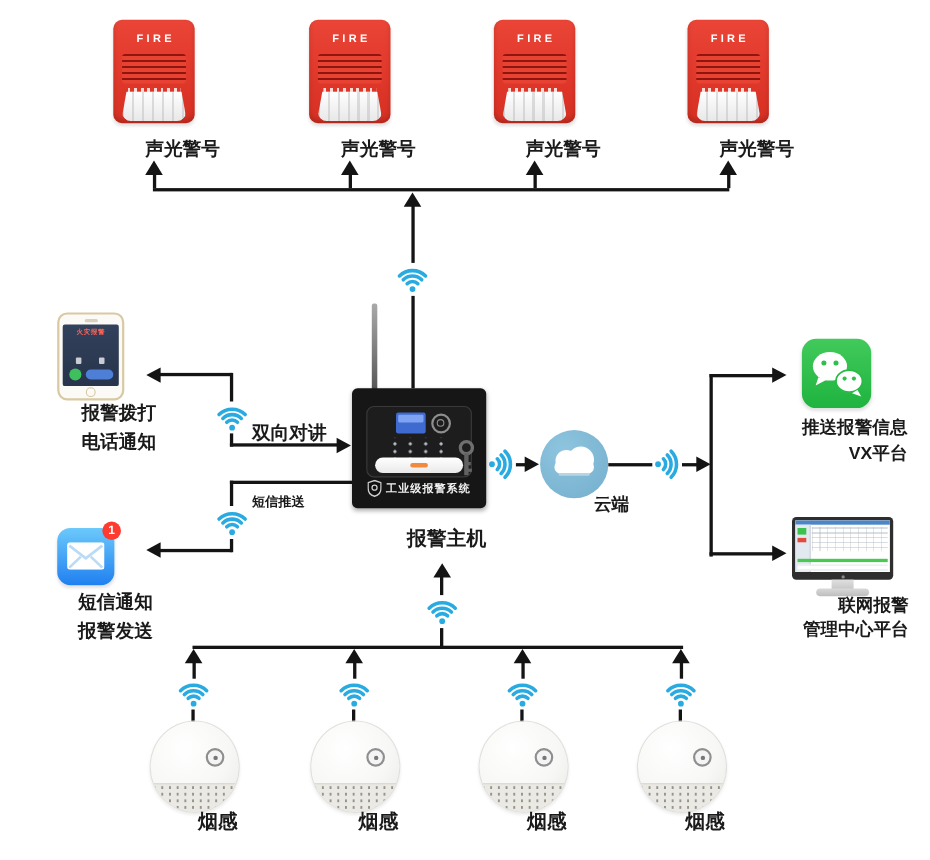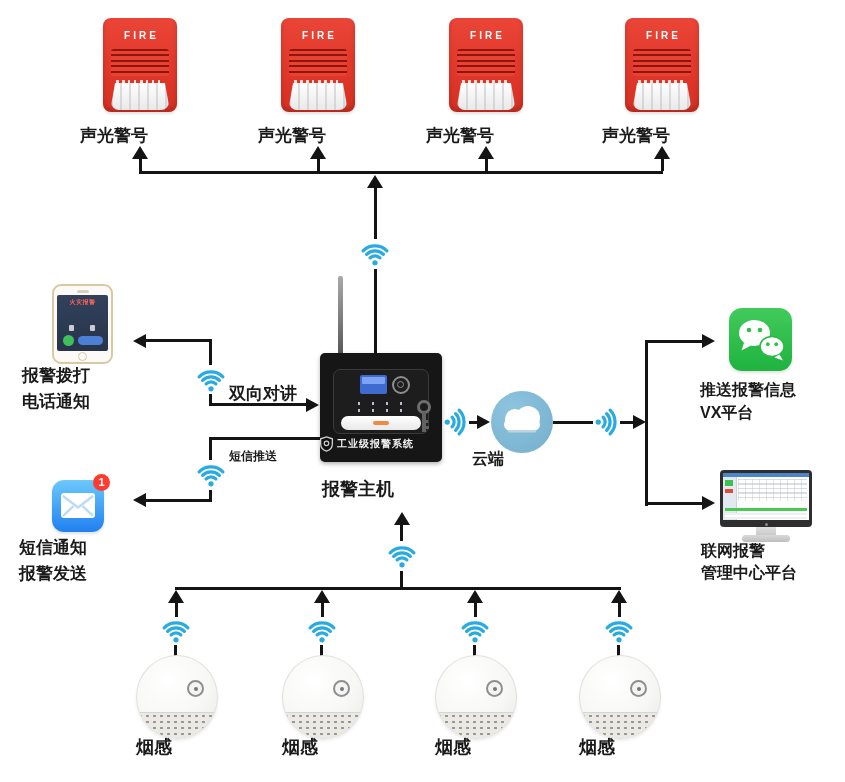--- a/index.html
+++ b/index.html
@@ -1,20 +1,20 @@
 <!DOCTYPE html>
 <html><head>
 <meta charset="utf-8">
 <style>
   html,body{margin:0;padding:0;background:#fff;}
   .stage{position:relative;width:845px;height:782px;background:#fff;overflow:hidden;
          font-family:"Liberation Sans","DejaVu Sans",sans-serif;}
   
   .lbl{position:absolute;font-weight:700;color:#1a1a1a;white-space:nowrap;}
-  .c{text-align:left;}
+  .c{text-align:right;}
   
   .hline{position:absolute;height:3px;background:#141414;}
   .vline{position:absolute;width:3px;background:#141414;}
   .vdash{position:absolute;width:0;border-left:3px dashed #141414;}
   .arr{position:absolute;width:0;height:0;}
   .arr-up{border-left:8px solid transparent;border-right:8px solid transparent;border-bottom:13px solid #141414;}
   .arr-right{border-top:7px solid transparent;border-bottom:7px solid transparent;border-left:13px solid #141414;}
   .arr-left{border-top:7px solid transparent;border-bottom:7px solid transparent;border-right:13px solid #141414;}
   
   .wifi{position:absolute;width:30px;height:26px;}
@@ -48,21 +48,21 @@
         border:1px solid #3a3a3a;border-radius:7px;}
   .host .lcd{position:absolute;left:26px;top:5px;width:27px;height:19px;background:#3f6bd0;border-radius:2px;overflow:hidden;}
   .host .lcd .glow{position:absolute;left:2px;top:2px;right:2px;height:7px;background:#7da3f2;border-radius:1px;}
   .host .emblem{position:absolute;left:58px;top:6px;width:14px;height:14px;border:2px solid #8e8e8e;border-radius:50%;}
   .host .emblem .ring{position:absolute;left:3px;top:3px;width:5px;height:5px;border:1.5px solid #8e8e8e;border-radius:50%;}
   .host .keys{position:absolute;left:16px;top:28px;width:58px;height:21px;
         background-image:radial-gradient(circle,#b7bfca 1.3px,transparent 1.5px);background-size:14px 7px;background-position:2px 2px;}
   .host .whitebar{position:absolute;left:7px;right:7px;bottom:3px;height:14px;border-radius:7px;
         background:linear-gradient(180deg,#ffffff,#e9e9e9);}
   .host .opill{position:absolute;left:50%;top:5px;width:16px;height:4px;margin-left:-8px;background:#f08a3e;border-radius:2px;}
-  .host .brand{position:absolute;left:0;right:0;bottom:10px;display:flex;align-items:center;gap:4px;}
+  .host .brand{position:absolute;left:0;right:0;bottom:10px;display:flex;align-items:center;justify-content:center;gap:4px;}
   .host .brand span{color:#f2f2f2;font-size:10px;font-weight:700;letter-spacing:1px;white-space:nowrap;}
   .antenna{position:absolute;left:338px;top:276px;width:5px;height:80px;border-radius:2px 2px 0 0;
         background:linear-gradient(180deg,#a9a9a9 0%,#7c7c7c 55%,#555 100%);}
   .key{position:absolute;left:416px;top:399px;}
   
   .phone{position:absolute;left:52px;top:284px;width:61px;height:80px;background:#fbfaf6;
          border:2px solid #d9c9a2;border-radius:9px;box-sizing:border-box;}
   .phone .spk{position:absolute;left:50%;top:4px;width:12px;height:2.5px;margin-left:-6px;background:#d8d1c0;border-radius:2px;}
   .phone .scr{position:absolute;left:3px;right:3px;top:9px;bottom:11px;background:linear-gradient(180deg,#32415c,#27344a);border-radius:2px;overflow:hidden;}
   .phone .alert{margin-top:3px;text-align:center;color:#ff6358;font-size:6px;font-weight:700;letter-spacing:.5px;}

